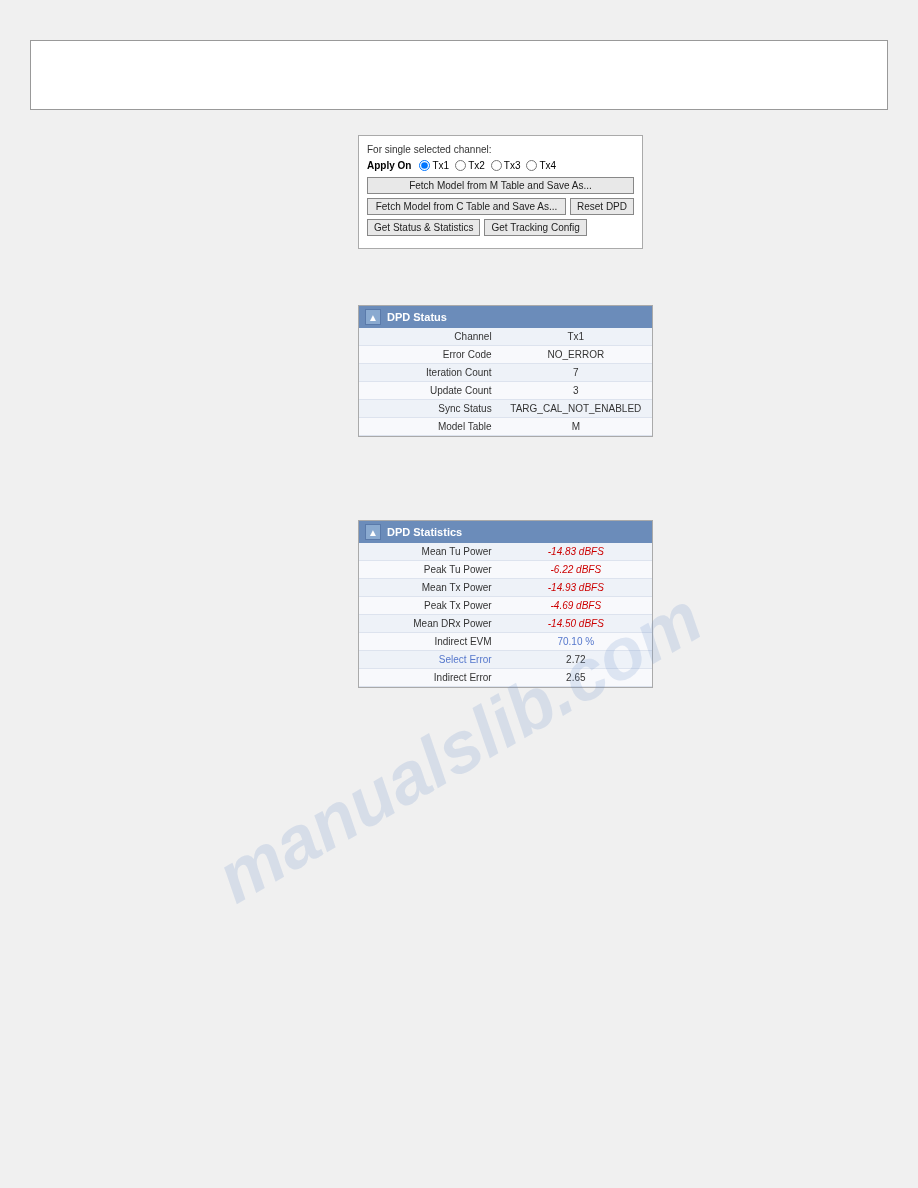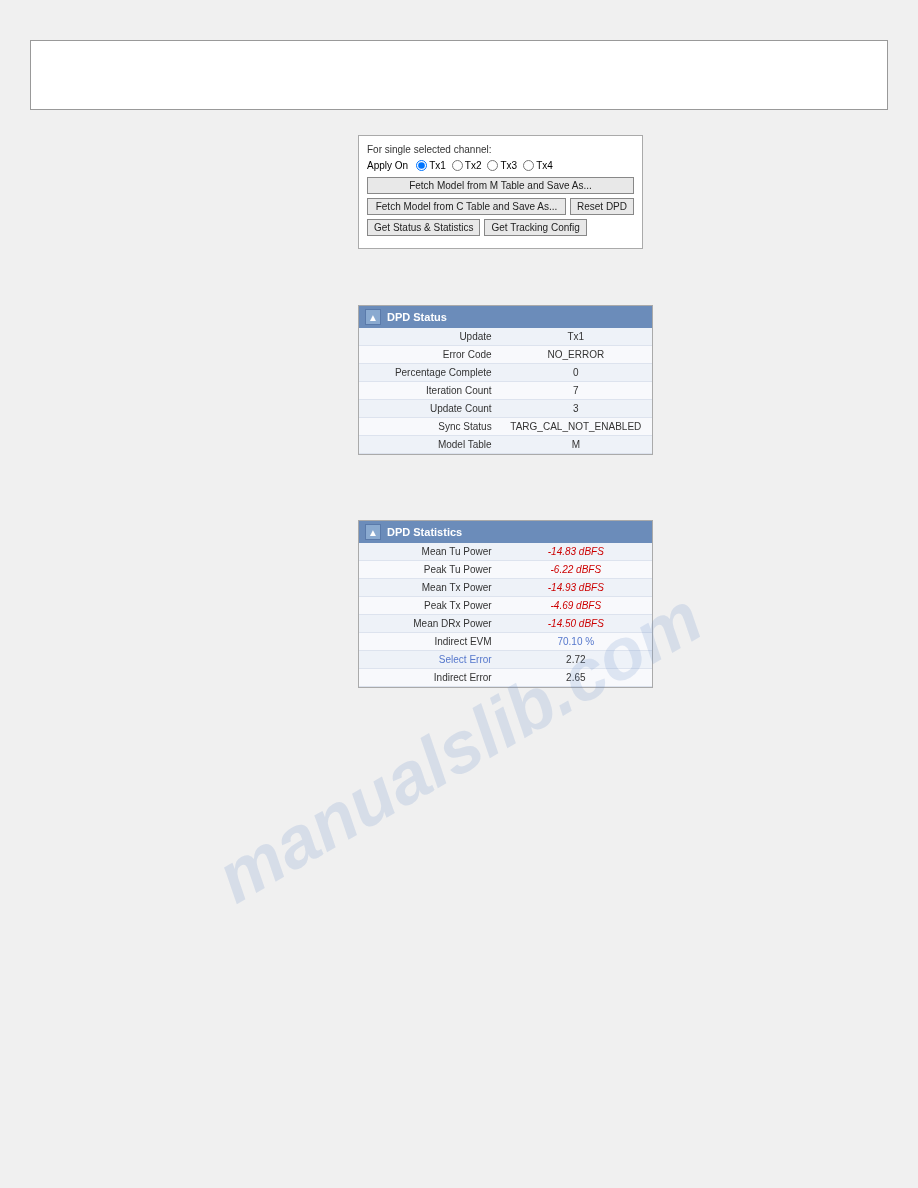--- a/index.html
+++ b/index.html
@@ -59,20 +59,21 @@
     .apply-on-row {
       display: flex;
       align-items: center;
       gap: 6px;
       margin-bottom: 6px;
       font-size: 10px;
     }
 
     .apply-on-row label {
       margin-right: 2px;
+      font-weight: bold;
     }
 
     .radio-group {
       display: flex;
       align-items: center;
       gap: 6px;
     }
 
     .radio-item {
       display: flex;
@@ -241,30 +242,26 @@
 </div>
 
 <div class="dpd-section status-section">
   <div class="dpd-header">
     <div class="collapse-btn">▲</div>
     <span>DPD Status</span>
   </div>
   <table class="dpd-table">
     <tbody>
       <tr>
-        <td>Update</td>
+        <td>Channel</td>
         <td>Tx1</td>
       </tr>
       <tr>
         <td>Error Code</td>
         <td>NO_ERROR</td>
-      </tr>
-      <tr>
-        <td>Percentage Complete</td>
-        <td>0</td>
       </tr>
       <tr>
         <td>Iteration Count</td>
         <td>7</td>
       </tr>
       <tr>
         <td>Update Count</td>
         <td>3</td>
       </tr>
       <tr>

